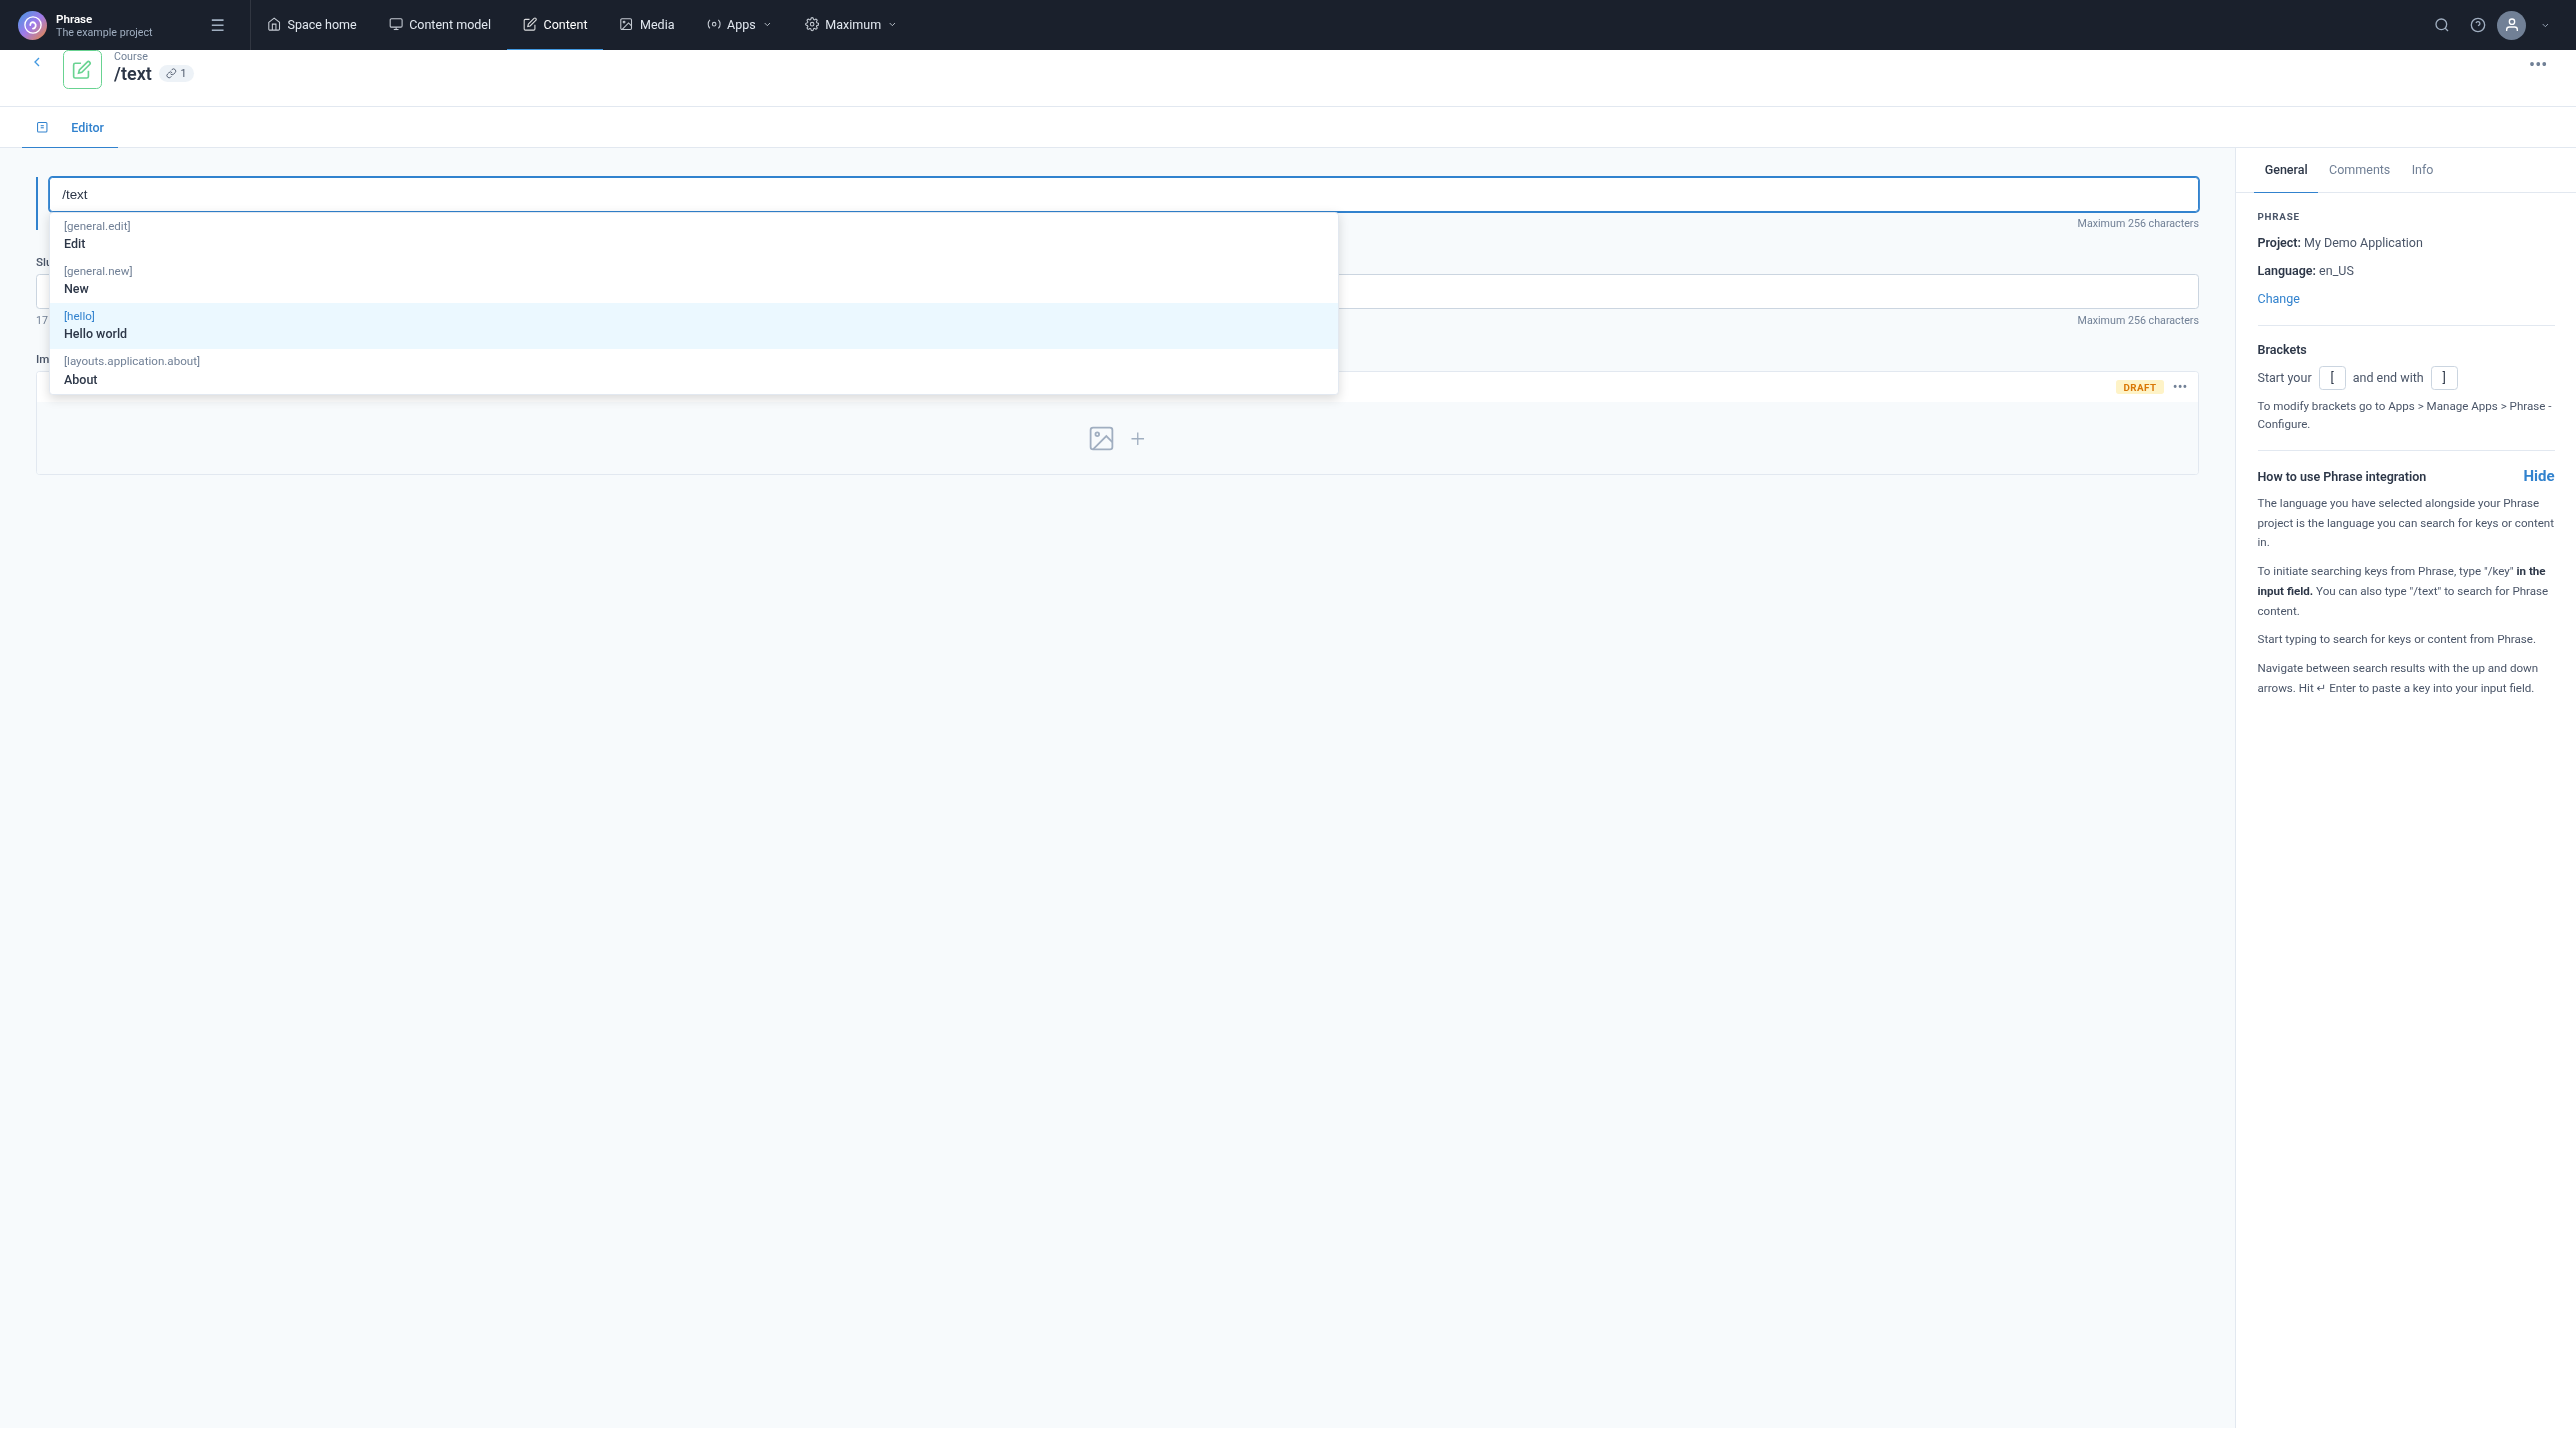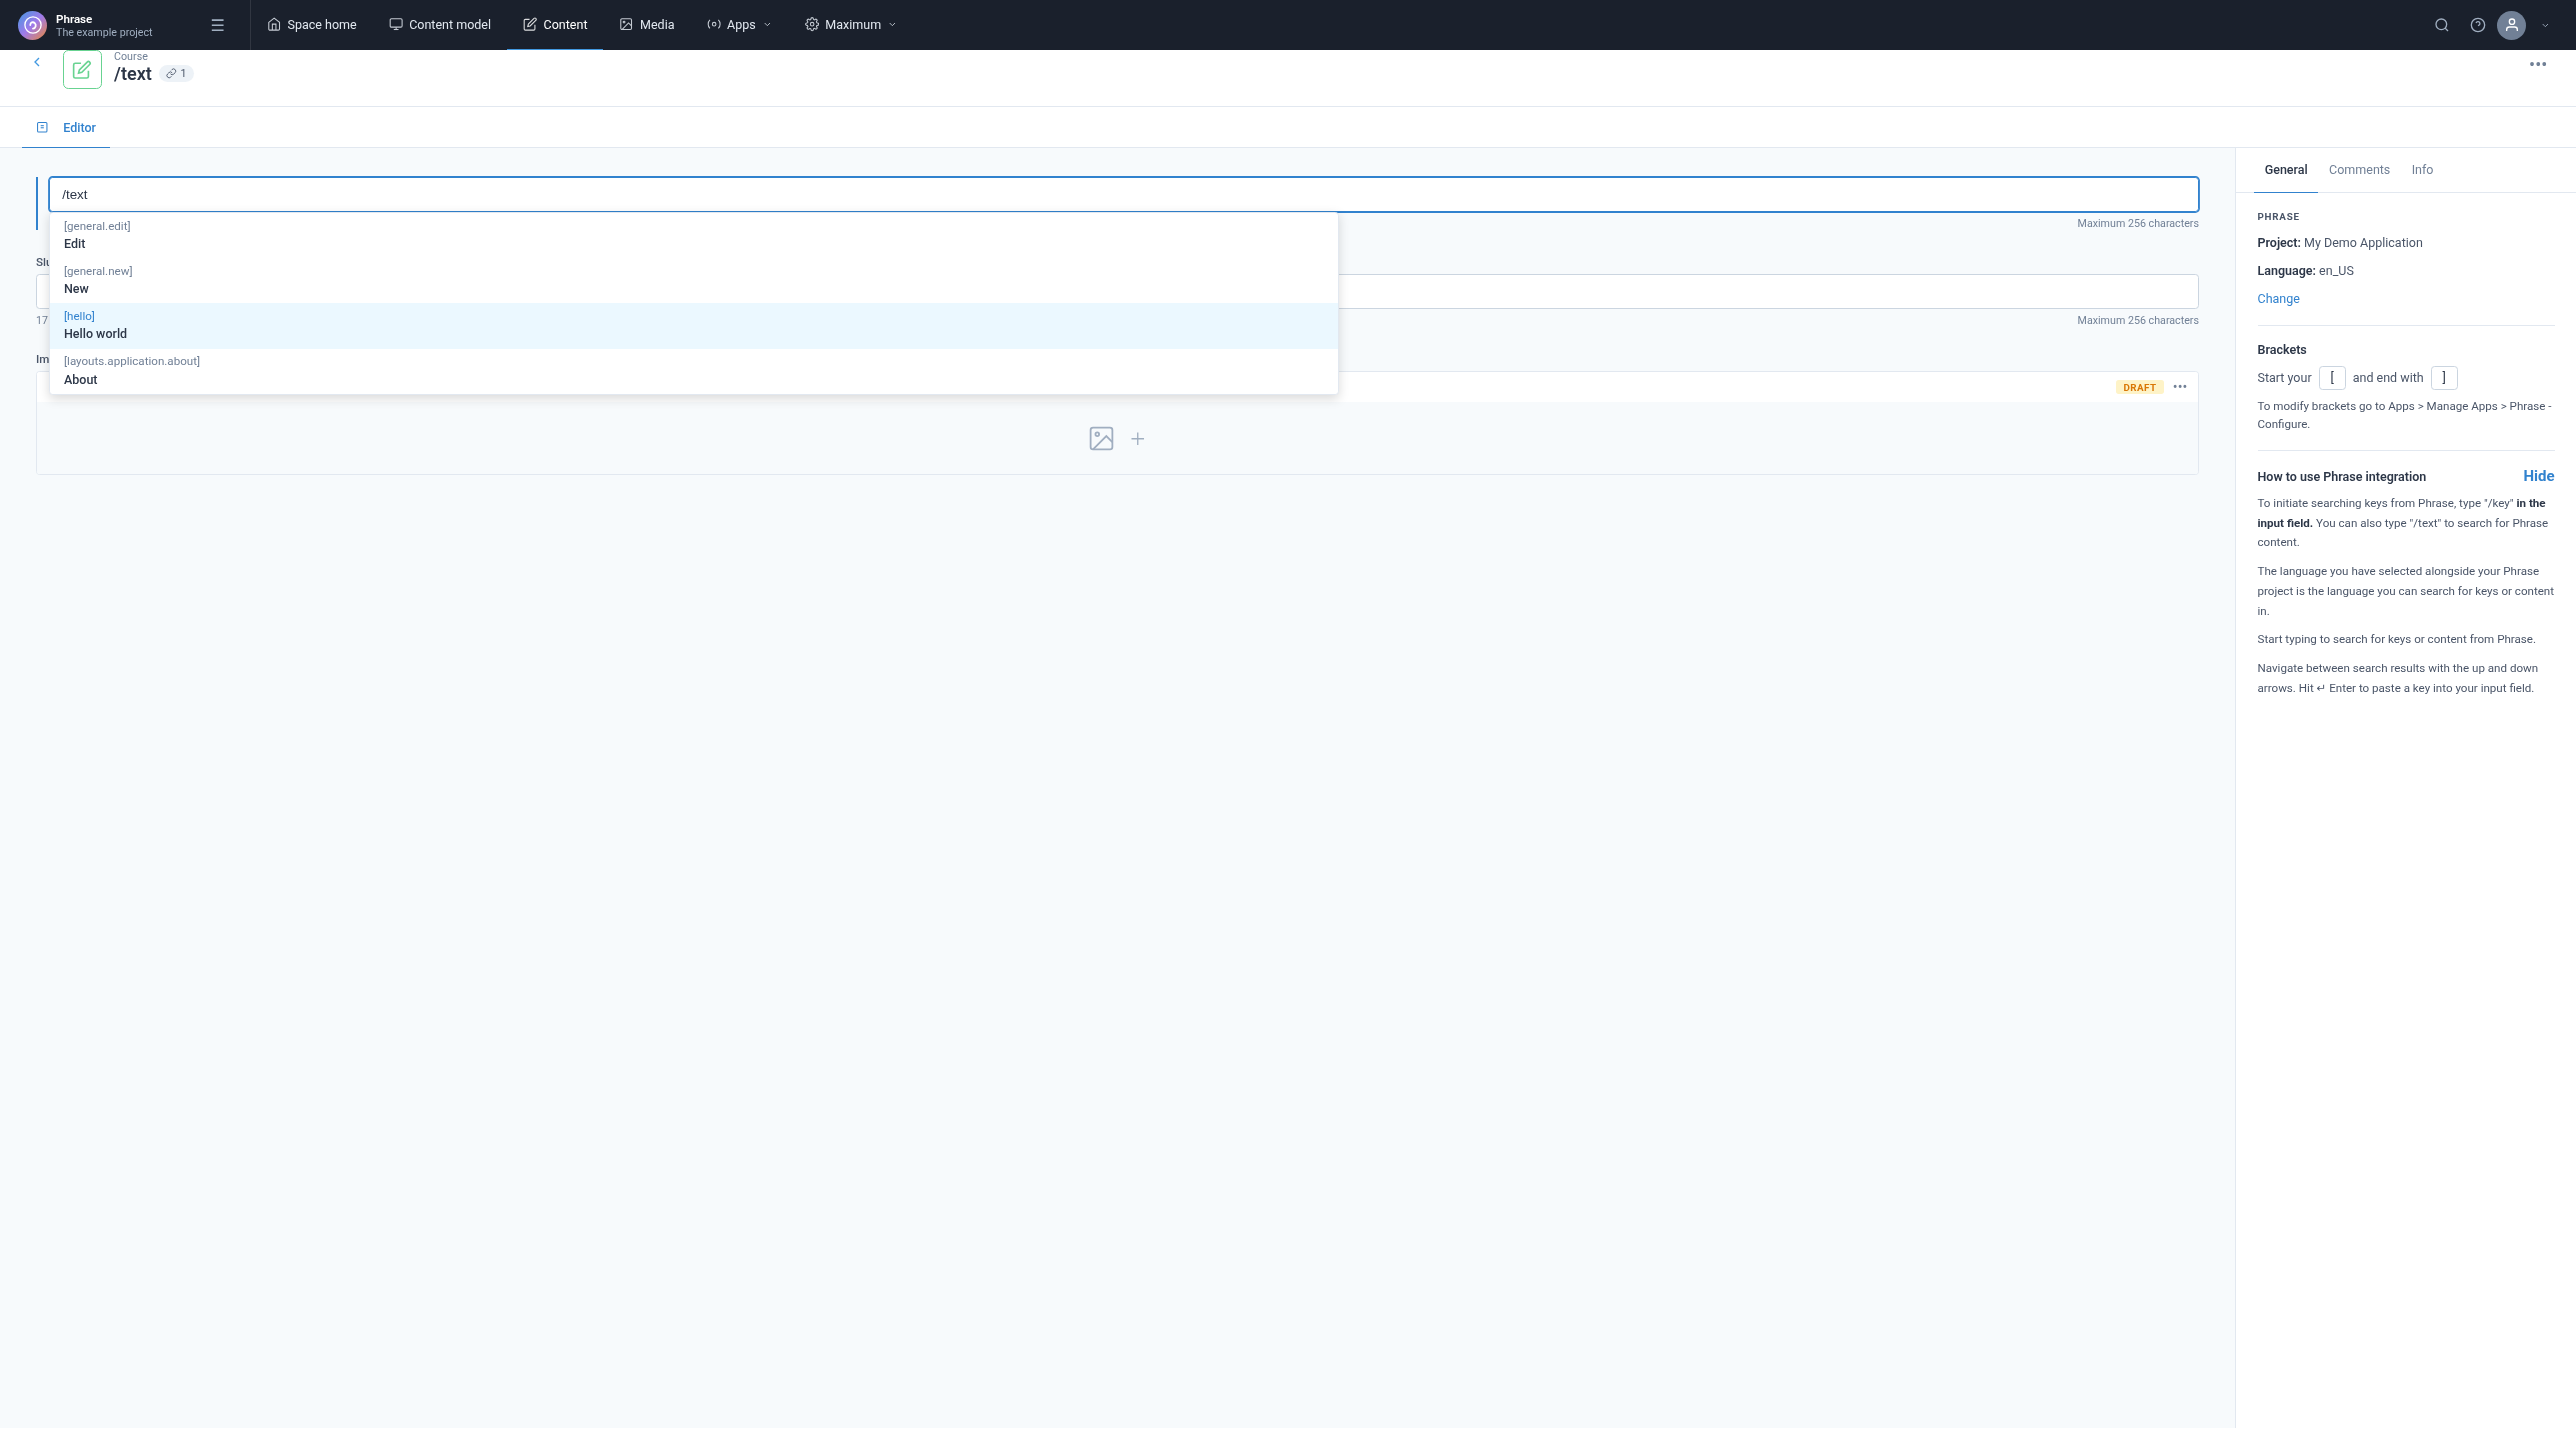--- a/index.html
+++ b/index.html
@@ -138,21 +138,21 @@
     .tabs-bar {
       display: flex;
       align-items: center;
       border-bottom: 0.9px solid #e2e8f0;
       background: #fff;
       padding: 0 21.5px;
     }
     .tab-item {
       display: flex;
       align-items: center;
-      gap: 15px;
+      gap: 23px;
       padding: 12.5px 14.3px;
       font-size: 12.5px;
       color: #718096;
       cursor: pointer;
       border-bottom: 1.8px solid transparent;
       margin-bottom: -0.9px;
     }
     .tab-item.active {
       color: #3182ce;
       border-bottom-color: #3182ce;
@@ -616,23 +616,23 @@
         <div class="brackets-note">To modify brackets go to Apps &gt; Manage Apps &gt; Phrase - Configure.</div>
       </div>
 
       <hr class="section-divider">
 
       <div class="how-to-section">
         <div class="how-to-header">
           <span class="how-to-title">How to use Phrase integration</span>
           <a class="how-to-hide">Hide</a>
         </div>
+        <p class="how-to-text">The language you have selected alongside your Phrase project is the language you can search for keys or content in.</p>
         <p class="how-to-text">
           To initiate searching keys from Phrase, type "/key" <strong>in the input field.</strong> You can also type "/text" to search for Phrase content.
         </p>
-        <p class="how-to-text">The language you have selected alongside your Phrase project is the language you can search for keys or content in.</p>
         <p class="how-to-text">Start typing to search for keys or content from Phrase.</p>
         <p class="how-to-text">Navigate between search results with the up and down arrows. Hit ↵ Enter to paste a key into your input field.</p>
       </div>
     </div>
   </div>
 </div>
 
 
 </body></html>

